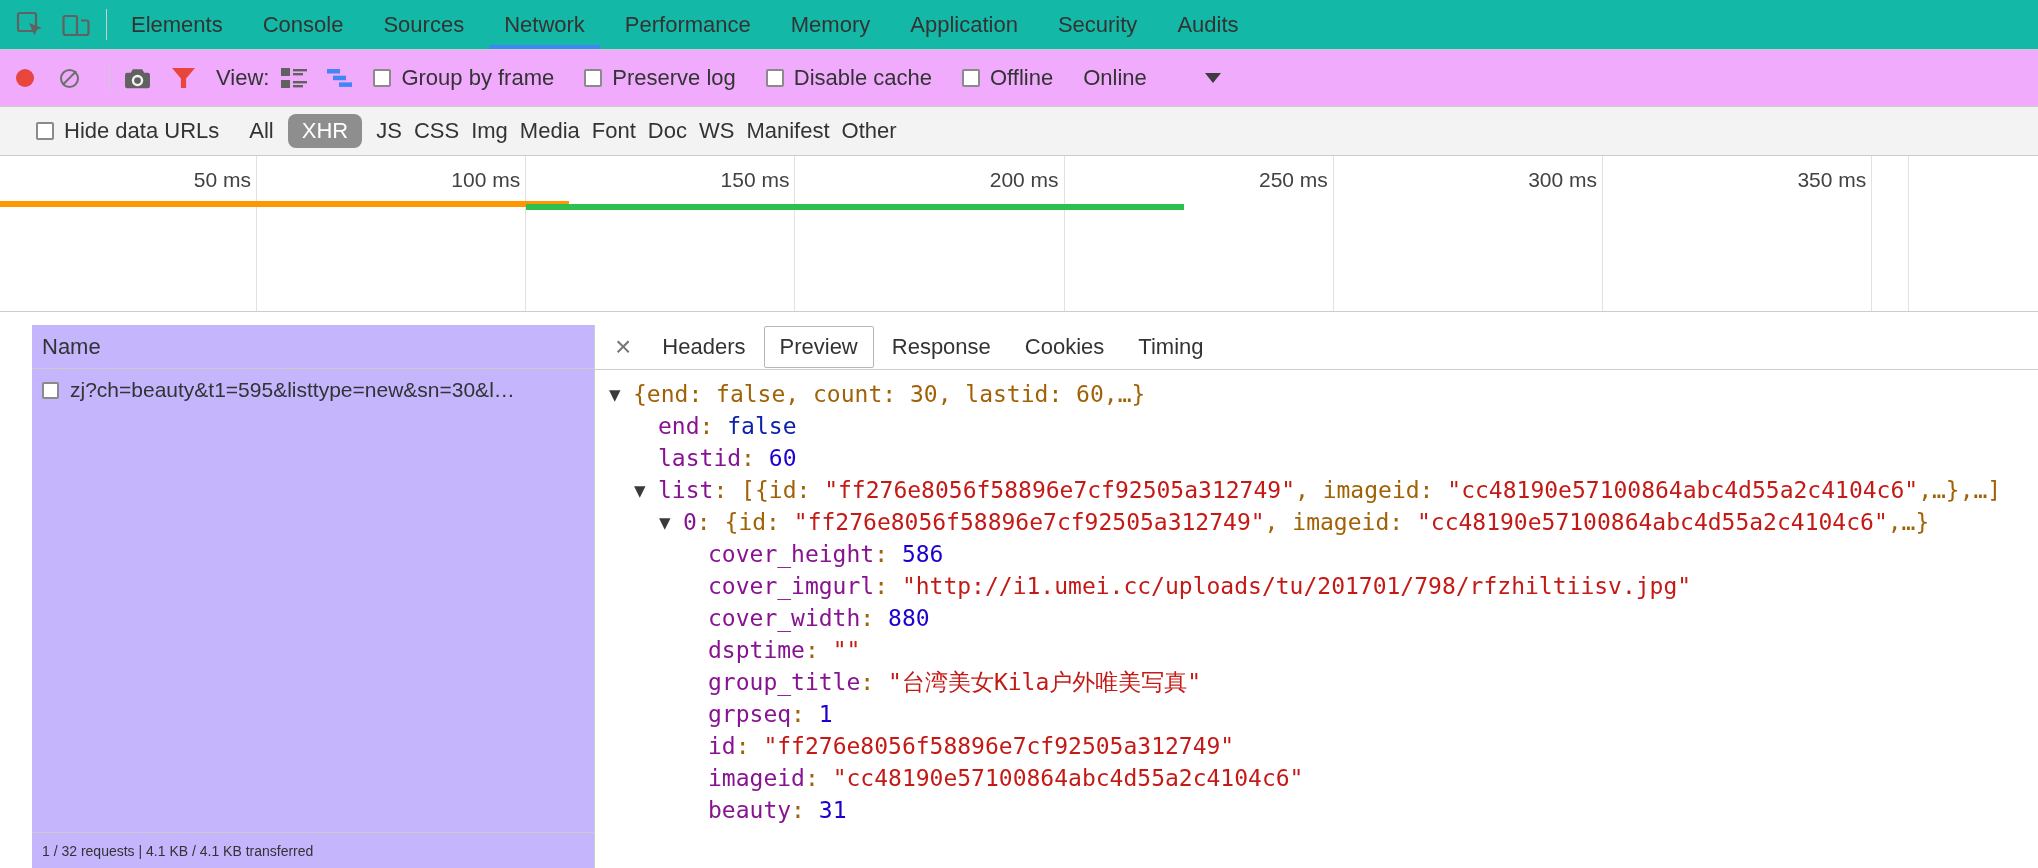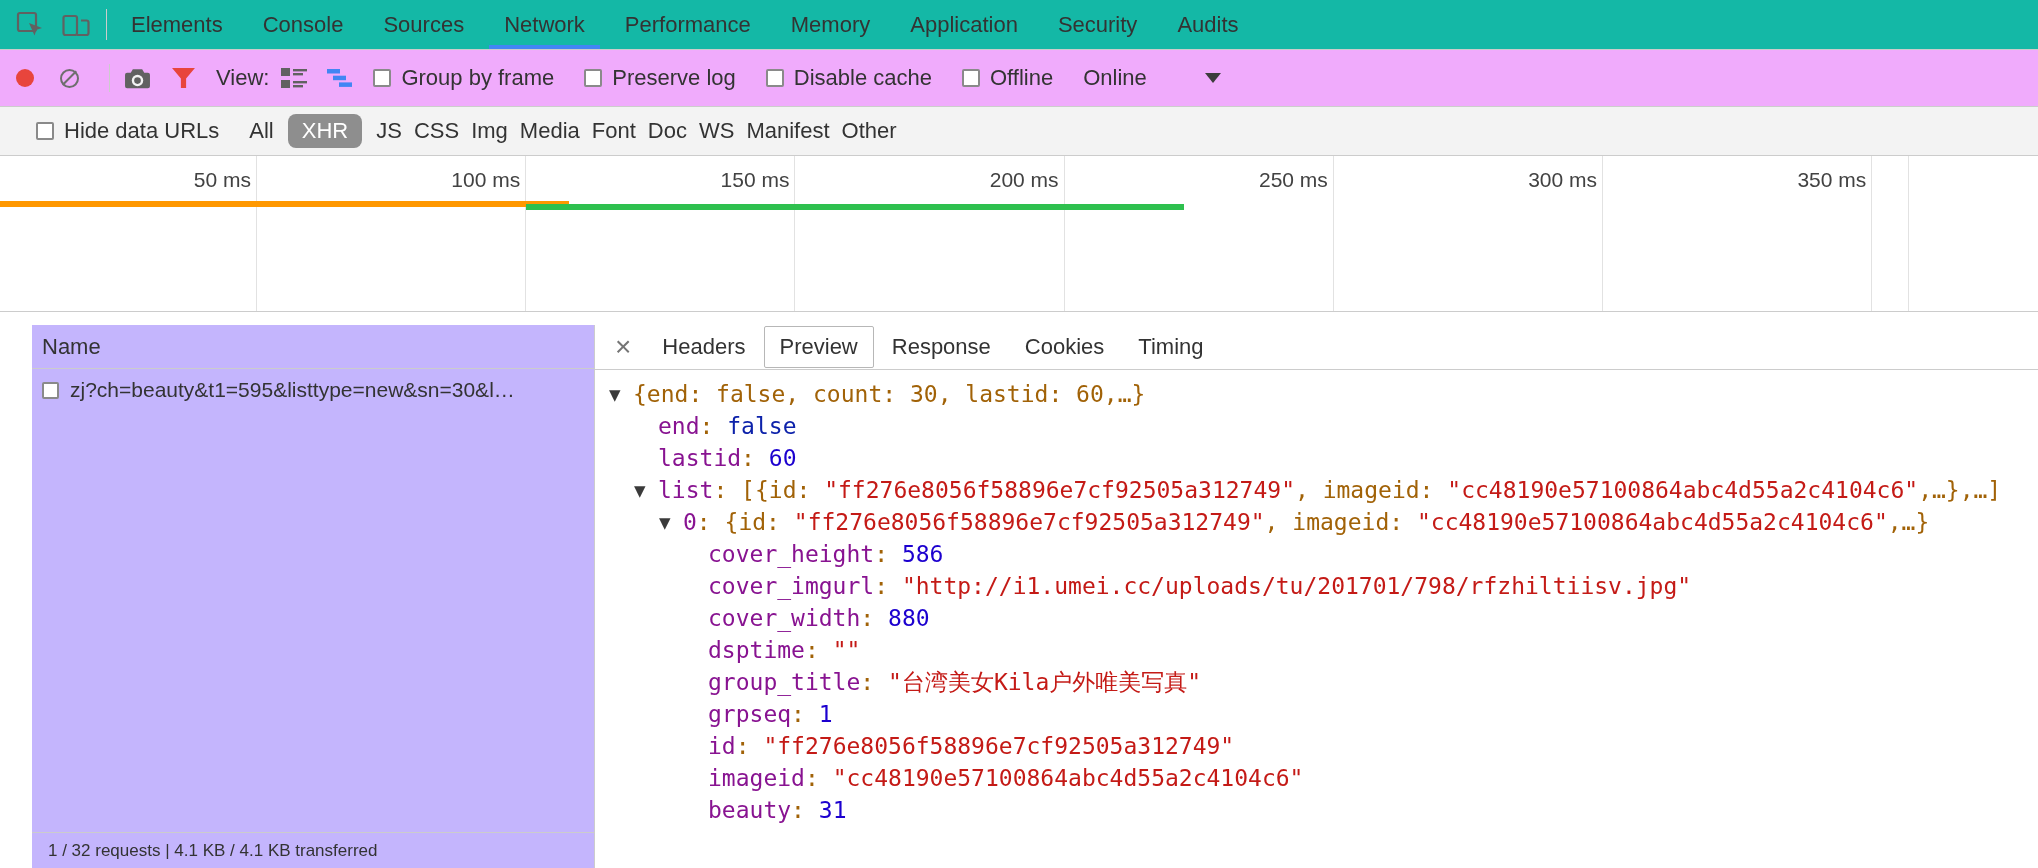--- a/index.html
+++ b/index.html
@@ -50,21 +50,21 @@
   .gap-strip{flex:0 0 13px;background:#fff;}
 
   
   .main{flex:1;display:flex;min-height:0;}
   .left-panel{flex:0 0 563px;border-right:1px solid #ccc;display:flex;flex-direction:column;min-height:0;background:#c4b5fd;margin-left:32px;}
   .name-header{flex:0 0 44px;border-bottom:1px solid #ccc;display:flex;align-items:center;padding-left:10px;font-size:22px;color:#333;}
   .request-row{flex:0 0 42px;display:flex;align-items:center;padding-left:10px;font-size:21px;color:#333;}
   .row-chk{width:17px;height:17px;border:2px solid #8a8a8a;border-radius:2px;background:#fff;margin-right:11px;flex:0 0 auto;}
   .request-name{white-space:nowrap;overflow:hidden;}
   .left-fill{flex:1;}
-  .status-bar{flex:0 0 36px;border-top:1px solid #ccc;display:flex;align-items:center;padding-left:16px;font-size:17px;color:#333;white-space:nowrap;}
+  .status-bar{flex:0 0 36px;border-top:1px solid #ccc;display:flex;align-items:center;padding-left:10px;font-size:14px;color:#333;white-space:nowrap;}
 
   .right-panel{flex:1;display:flex;flex-direction:column;min-width:0;background:#fff;}
   .detail-tabs{flex:0 0 45px;border-bottom:1px solid #ccc;display:flex;align-items:center;padding-left:6px;}
   .close-x{font-size:28px;color:#757575;padding:0 14px;line-height:1;}
   .dtab{font-size:22px;color:#333;padding:7px 15px;border:1px solid transparent;margin:0 1px;white-space:nowrap;}
   .dtab.active{border-color:#b7b7b7;background:#fff;border-radius:2px;}
 
   
   .preview{flex:1;overflow:hidden;padding-top:8px;font-family:"DejaVu Sans Mono",monospace;font-size:23px;}
   .pline{height:32px;line-height:32px;white-space:pre;}

